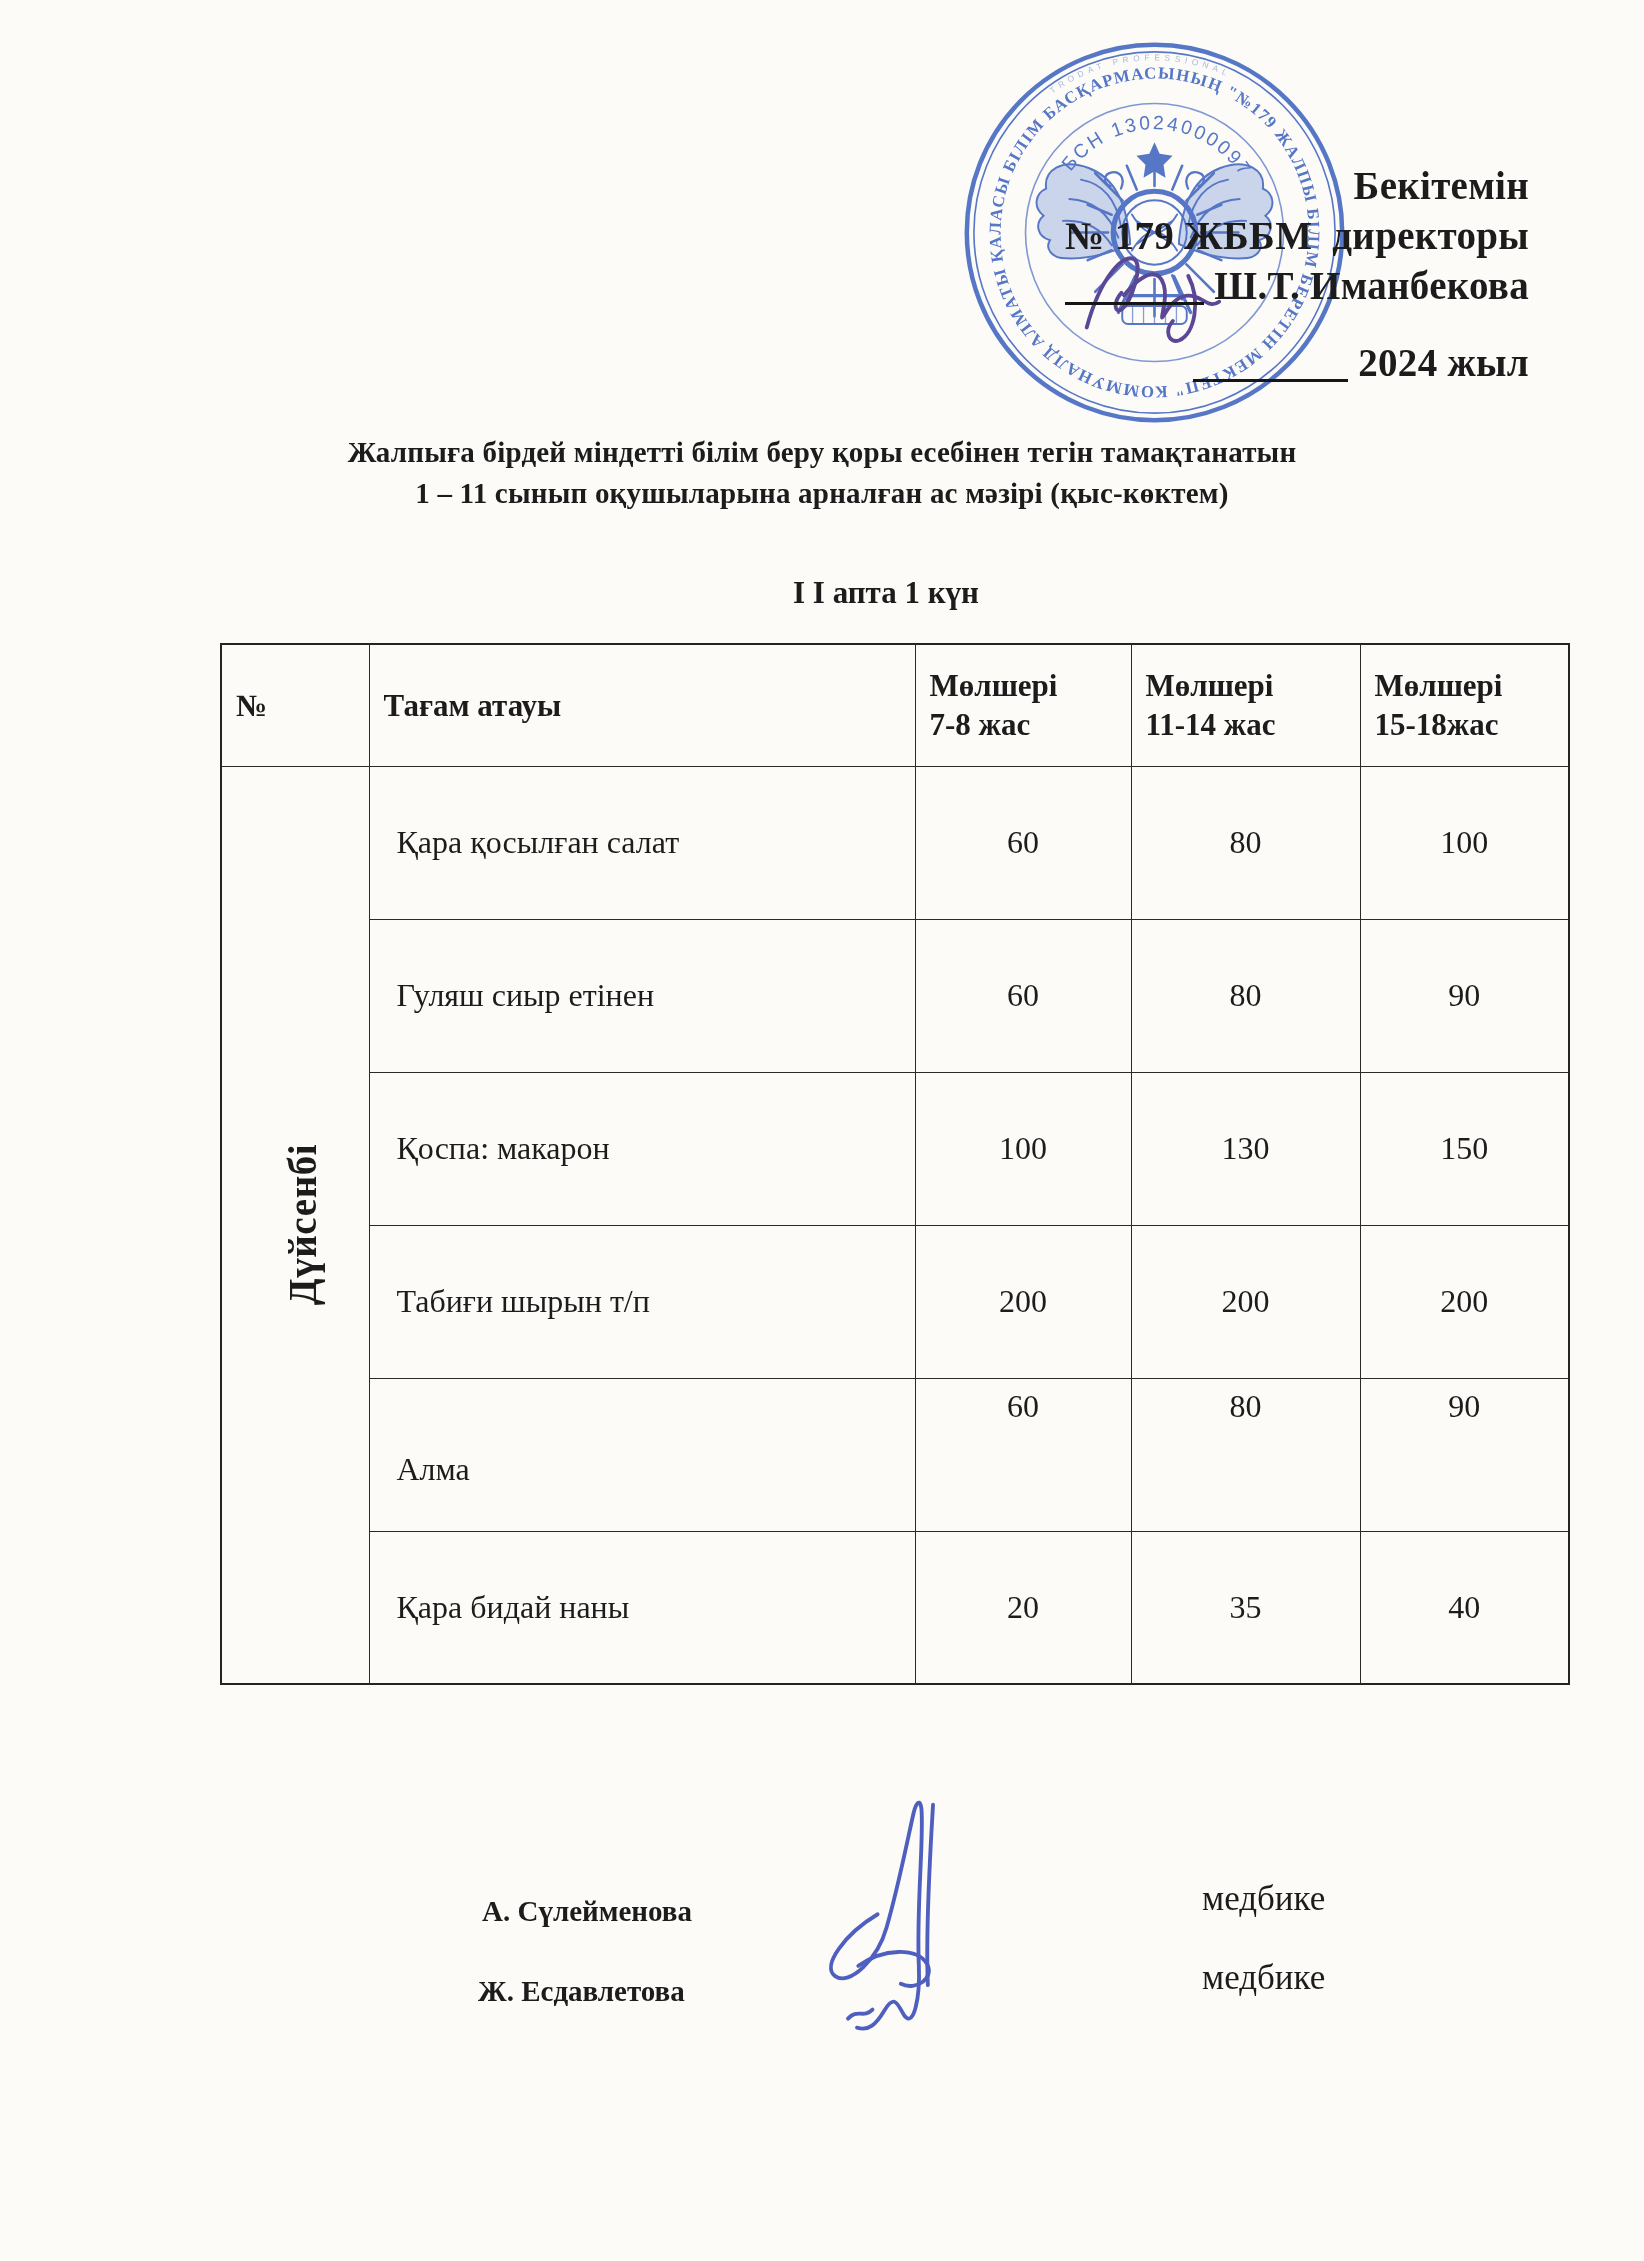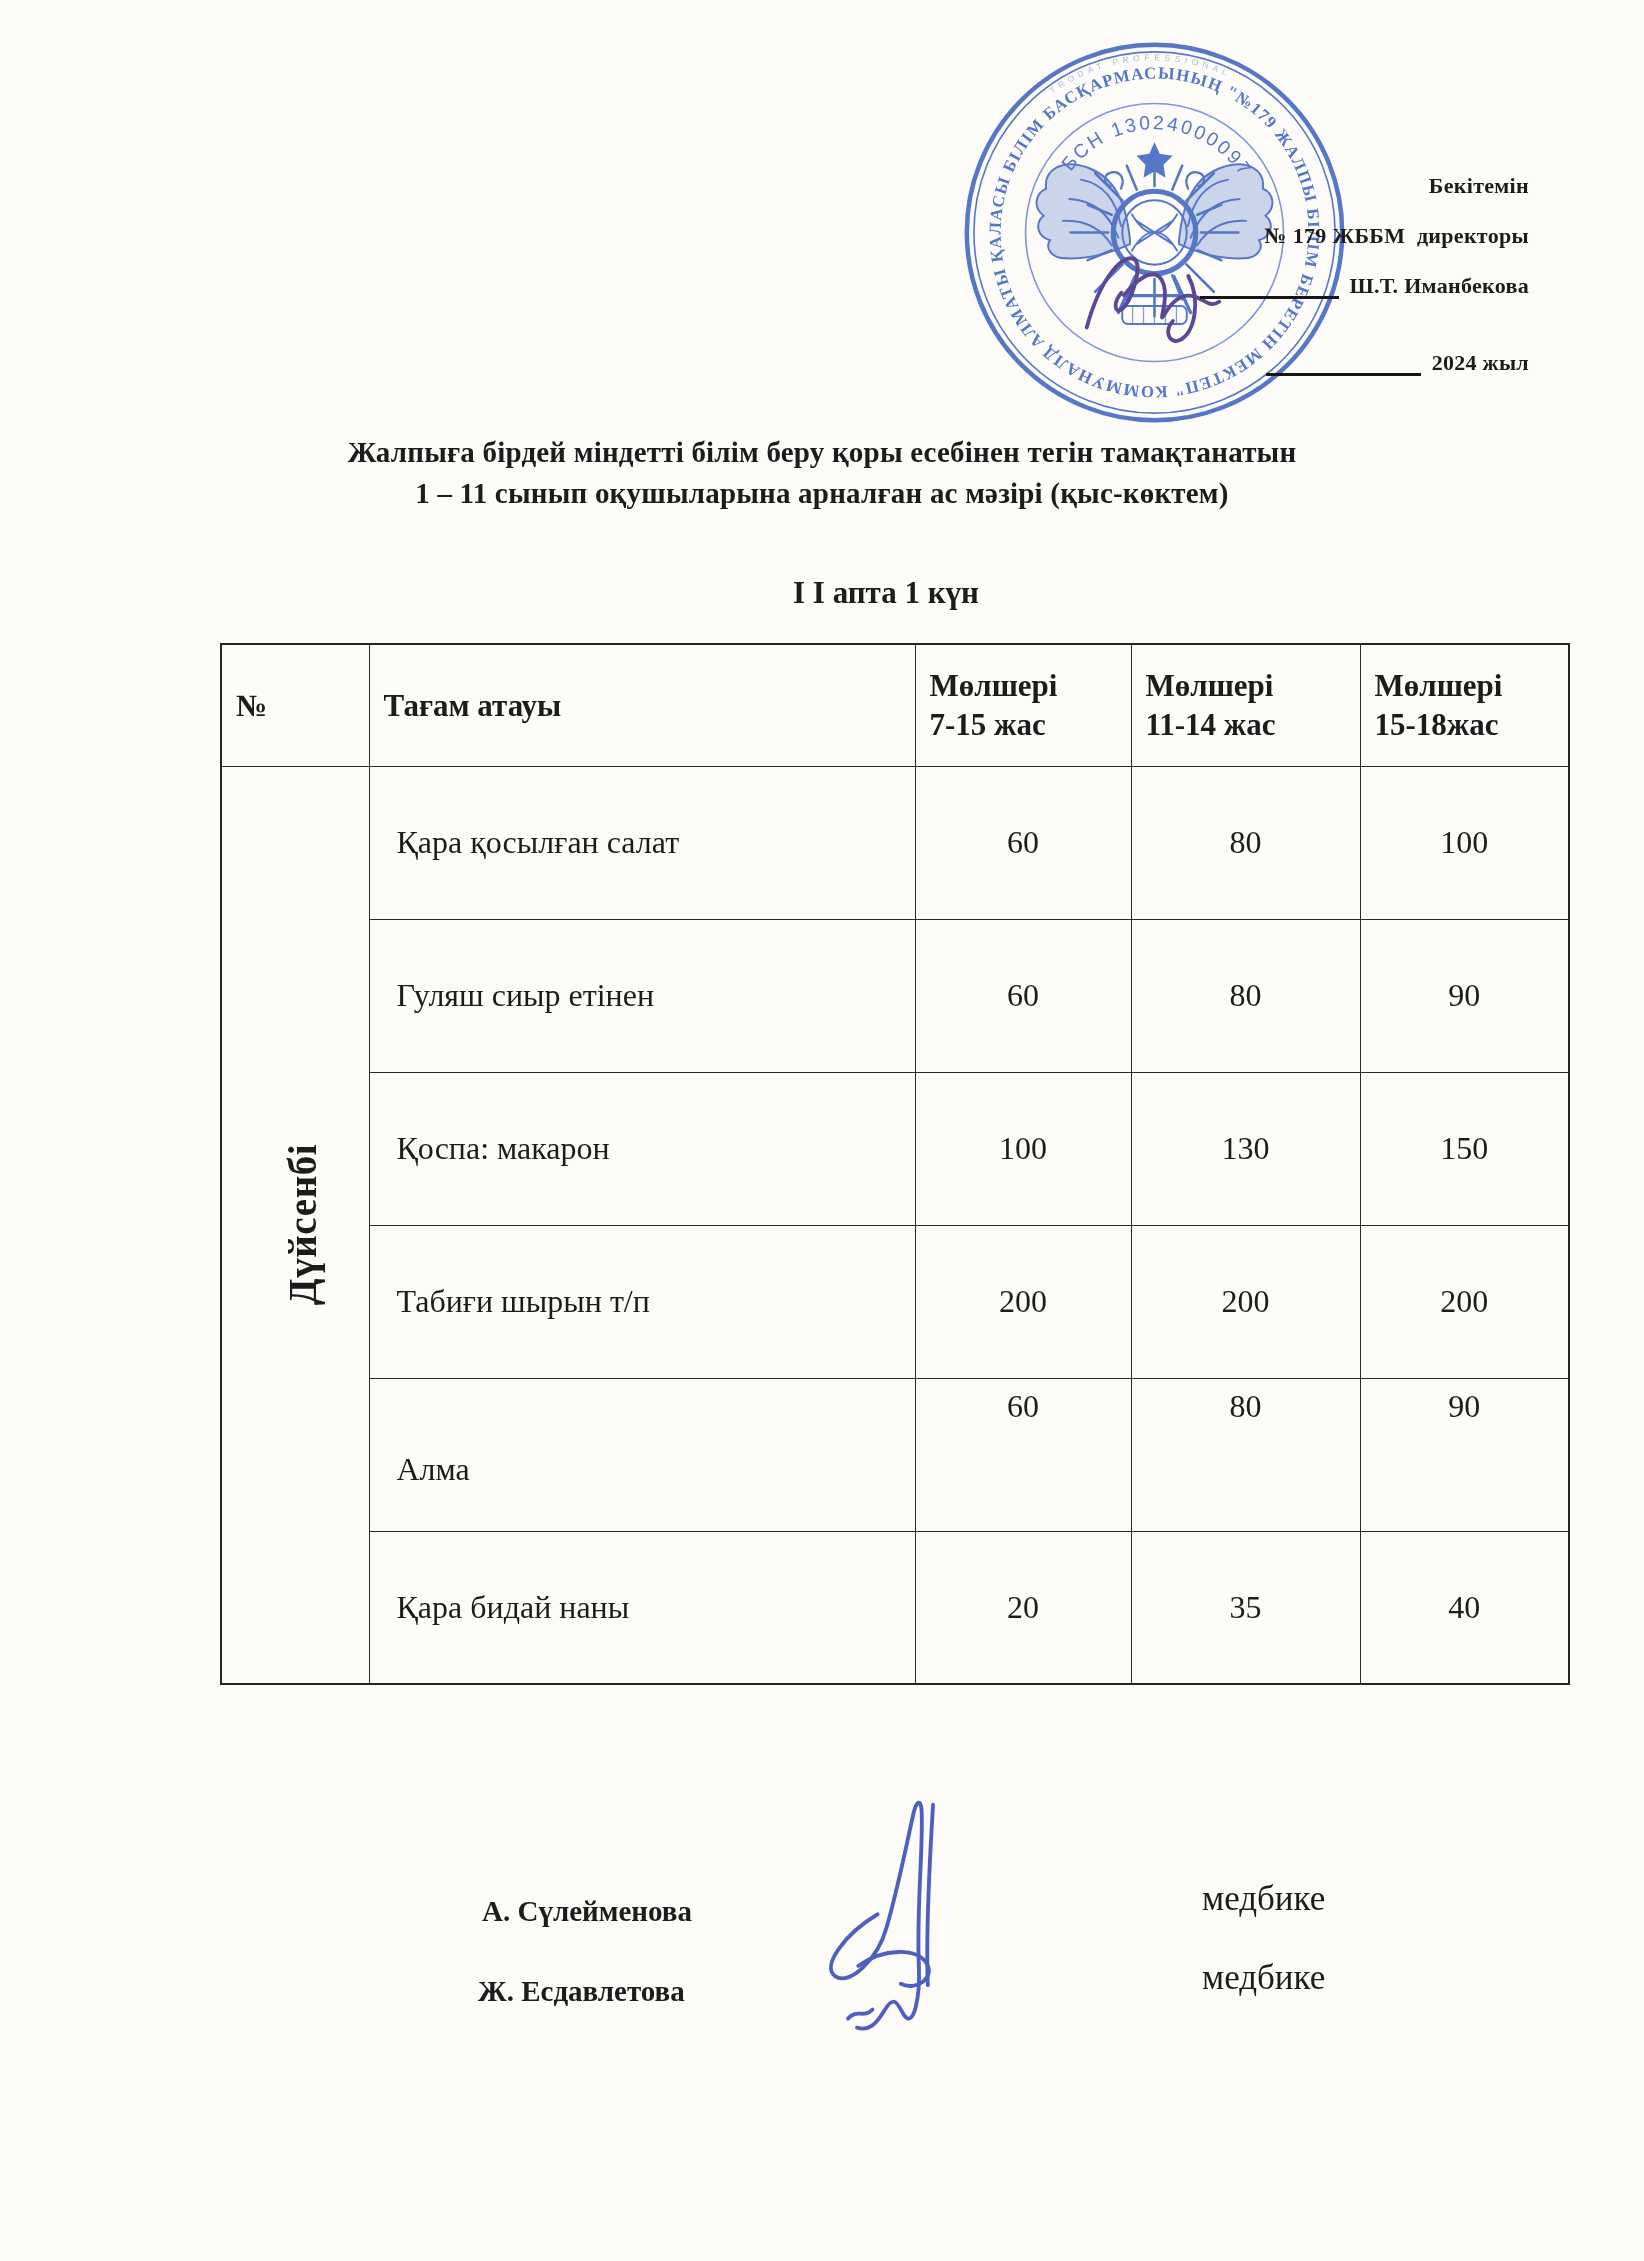--- a/index.html
+++ b/index.html
@@ -11,21 +11,21 @@
     color:#1c1c1c; overflow:hidden;
   }
 
   
   .stamp { position:absolute; left:961px; top:39px; width:387px; height:387px; opacity:.93; }
   .stamp-sign { position:absolute; left:1062px; top:231px; width:232px; height:135px; }
 
   
   .approval {
     position:absolute; top:161px; right:115px; text-align:right;
-    font-weight:bold; font-size:22px; line-height:50px; letter-spacing:0.3px;
+    font-weight:bold; font-size:39px; line-height:50px; letter-spacing:0.3px;
     white-space:nowrap;
   }
   .approval .uline { display:inline-block; border-bottom:3.2px solid #161616; vertical-align:-6.4px; height:26px; margin-right:10.3px; }
   .approval .u1 { width:139px; }
   .approval .u2 { width:155px; }
   .approval .year-line { margin-top:27px; }
 
   
   .doc-title {
     position:absolute; top:432px; left:0; width:100%;
@@ -152,21 +152,21 @@
     <thead>
       <tr>
         <th class="hcell">
             <div>№</div>
           </th>
         <th class="hcell">
             <div>Тағам атауы</div>
           </th>
         <th class="hcell">
             <div>Мөлшері</div>
-            <div class="sub">7-15 жас</div>
+            <div class="sub">7-8 жас</div>
           </th>
         <th class="hcell">
             <div>Мөлшері</div>
             <div class="sub">11-14 жас</div>
           </th>
         <th class="hcell">
             <div>Мөлшері</div>
             <div class="sub">15-18жас</div>
           </th>
       </tr>

